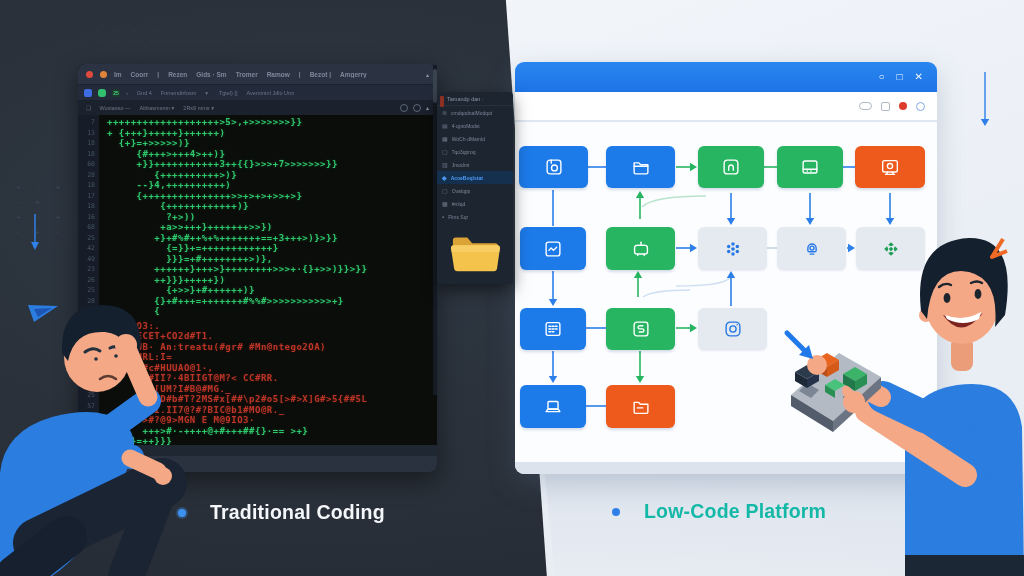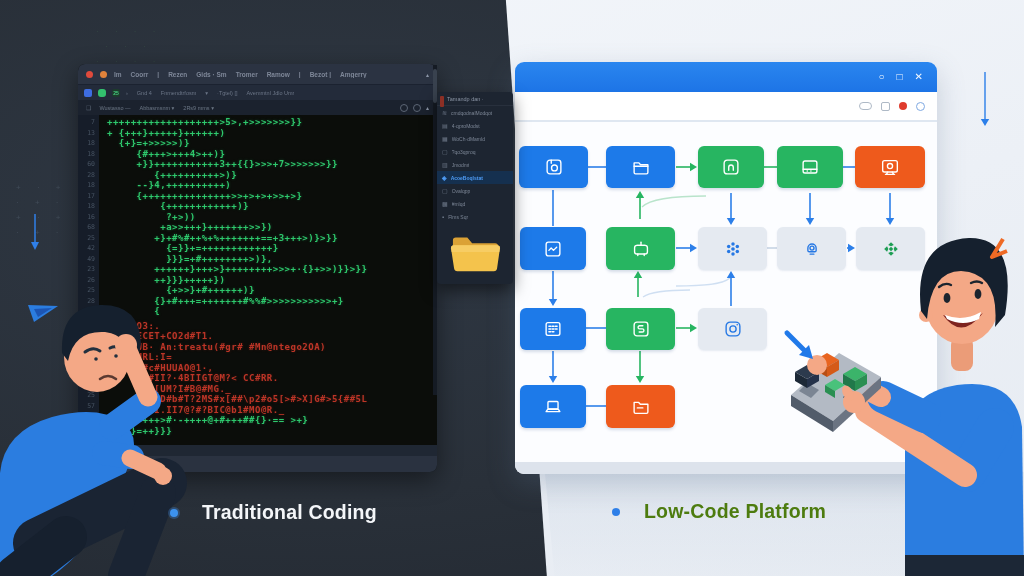--- a/index.html
+++ b/index.html
@@ -87,21 +87,21 @@
   .flow-node.soft{box-shadow:0 1px 2px rgba(40,70,130,.10);}
 
   
   .person{z-index:7;}
   .label-row{display:flex;align-items:center;gap:24px;z-index:9;}
   .label-dot{width:8px;height:8px;border-radius:50%;flex:none;}
   .label-dot.l{background:#3c92ee;box-shadow:0 0 0 2px rgba(70,150,240,.30);}
   .label-dot.r{background:#2e7fe8;}
   .label-text{font-size:19.5px;font-weight:bold;letter-spacing:.2px;}
   .label-text.l{color:#f4f6f9;}
-  .label-text.r{color:#4d7c0f;}
+  .label-text.r{color:#14b8a6;}
 </style>
 </head>
 <body>
 
 <div class="stage">
 
   <div class="abs bg-left"></div>
   <div class="abs bg-right"></div>
   <div class="abs floor-right"></div>
 
@@ -224,20 +224,21 @@
           <div class="code-line g">        {</div>
           <div class="code-line r" style="margin-top: 4px;">&gt;&gt;RIIO3:.</div>
           <div class="code-line r">   ERECET+CO2d#T1.</div>
           <div class="code-line r">   GNUB· An:treatu(#gr# #Mn@ntego2OA)</div>
           <div class="code-line r">   7#URL:I=</div>
           <div class="code-line r">   ?U?#c#HUUAO@1·,</div>
           <div class="code-line r">      &gt;#II?·4BIIGT@M?&lt; CC#RR.</div>
           <div class="code-line r">      &gt;&gt;[UM?I#B@#MG._</div>
           <div class="code-line r">      &gt;&gt; D#b#T?2MS#x[##\p2#o5[&gt;#&gt;X]G#&gt;5{##5L</div>
           <div class="code-line r">      &gt;&gt;I.II7@?#?BIC@b1#MO@R._</div>
+          <div class="code-line r">      &gt;#?@9&gt;MGN E M@9IO3·</div>
           <div class="code-line g">      +++&gt;#·-++++@+#+++##{}·== &gt;+}</div>
           <div class="code-line g">   }}=++}}}</div>
         </div>
     </div>
     <div class="ed-status">
 
     <span class="st-item">▢</span>
         <span class="st-item">▢+</span>
         <span class="st-item">▢</span>
         <span class="st-item">✓</span>
@@ -538,21 +539,21 @@
     <ellipse cx="223" cy="69" rx="3.4" ry="5" fill="#1c242e"></ellipse>
     <path d="M184 62 q6 -5 12 -2" stroke="#1c242e" stroke-width="2.4" fill="none" stroke-linecap="round"></path>
     <path d="M216 58 q6 -3 11 0" stroke="#1c242e" stroke-width="2.4" fill="none" stroke-linecap="round"></path>
     <path d="M188 90 Q206 116 228 88 Q214 100 188 90 Z" fill="#7e2420"></path>
     <path d="M190 90 q18 7 36 -3 l-2 7 q-16 8 -32 0 z" fill="#ffffff"></path>
     <polyline points="248,14 237,32 252,26" fill="none" stroke="#ef6a25" stroke-width="4" stroke-linejoin="round"></polyline>
     <line x1="32" y1="108" x2="50" y2="126" stroke="#2079e9" stroke-width="5" stroke-linecap="round"></line>
     <polygon points="58,134 44,130 54,120" fill="#2079e9"></polygon>
   </svg>
 
-  <div class="abs label-row" style="left:170px;top:501px;">
+  <div class="abs label-row" style="left:178px;top:501px;">
     <span class="label-dot l"></span>
     <span class="label-text l">Traditional Coding</span>
   </div>
   <div class="abs label-row" style="left:612px;top:500px;">
     <span class="label-dot r"></span>
     <span class="label-text r">Low-Code Platform</span>
   </div>
 
 </div>
 

